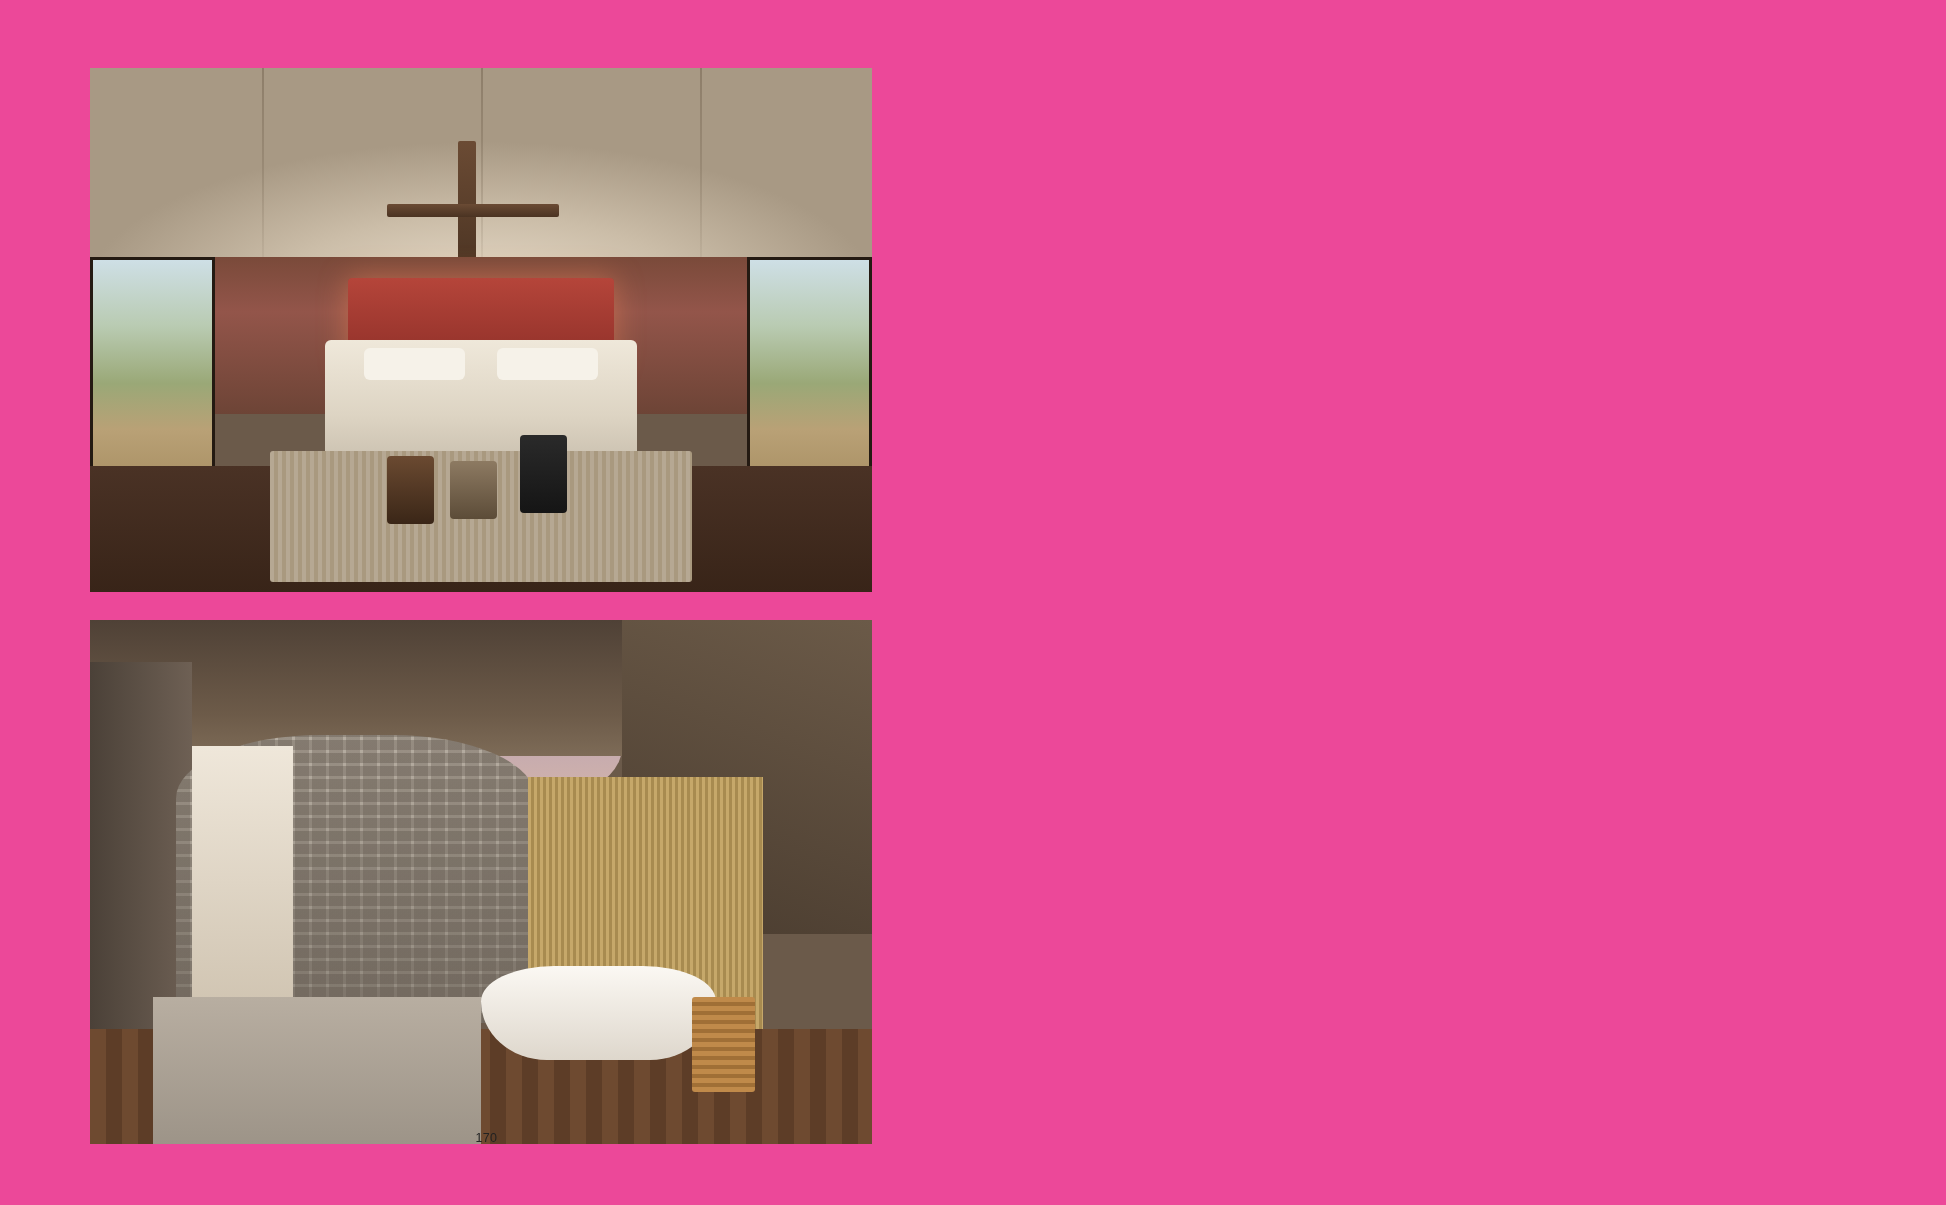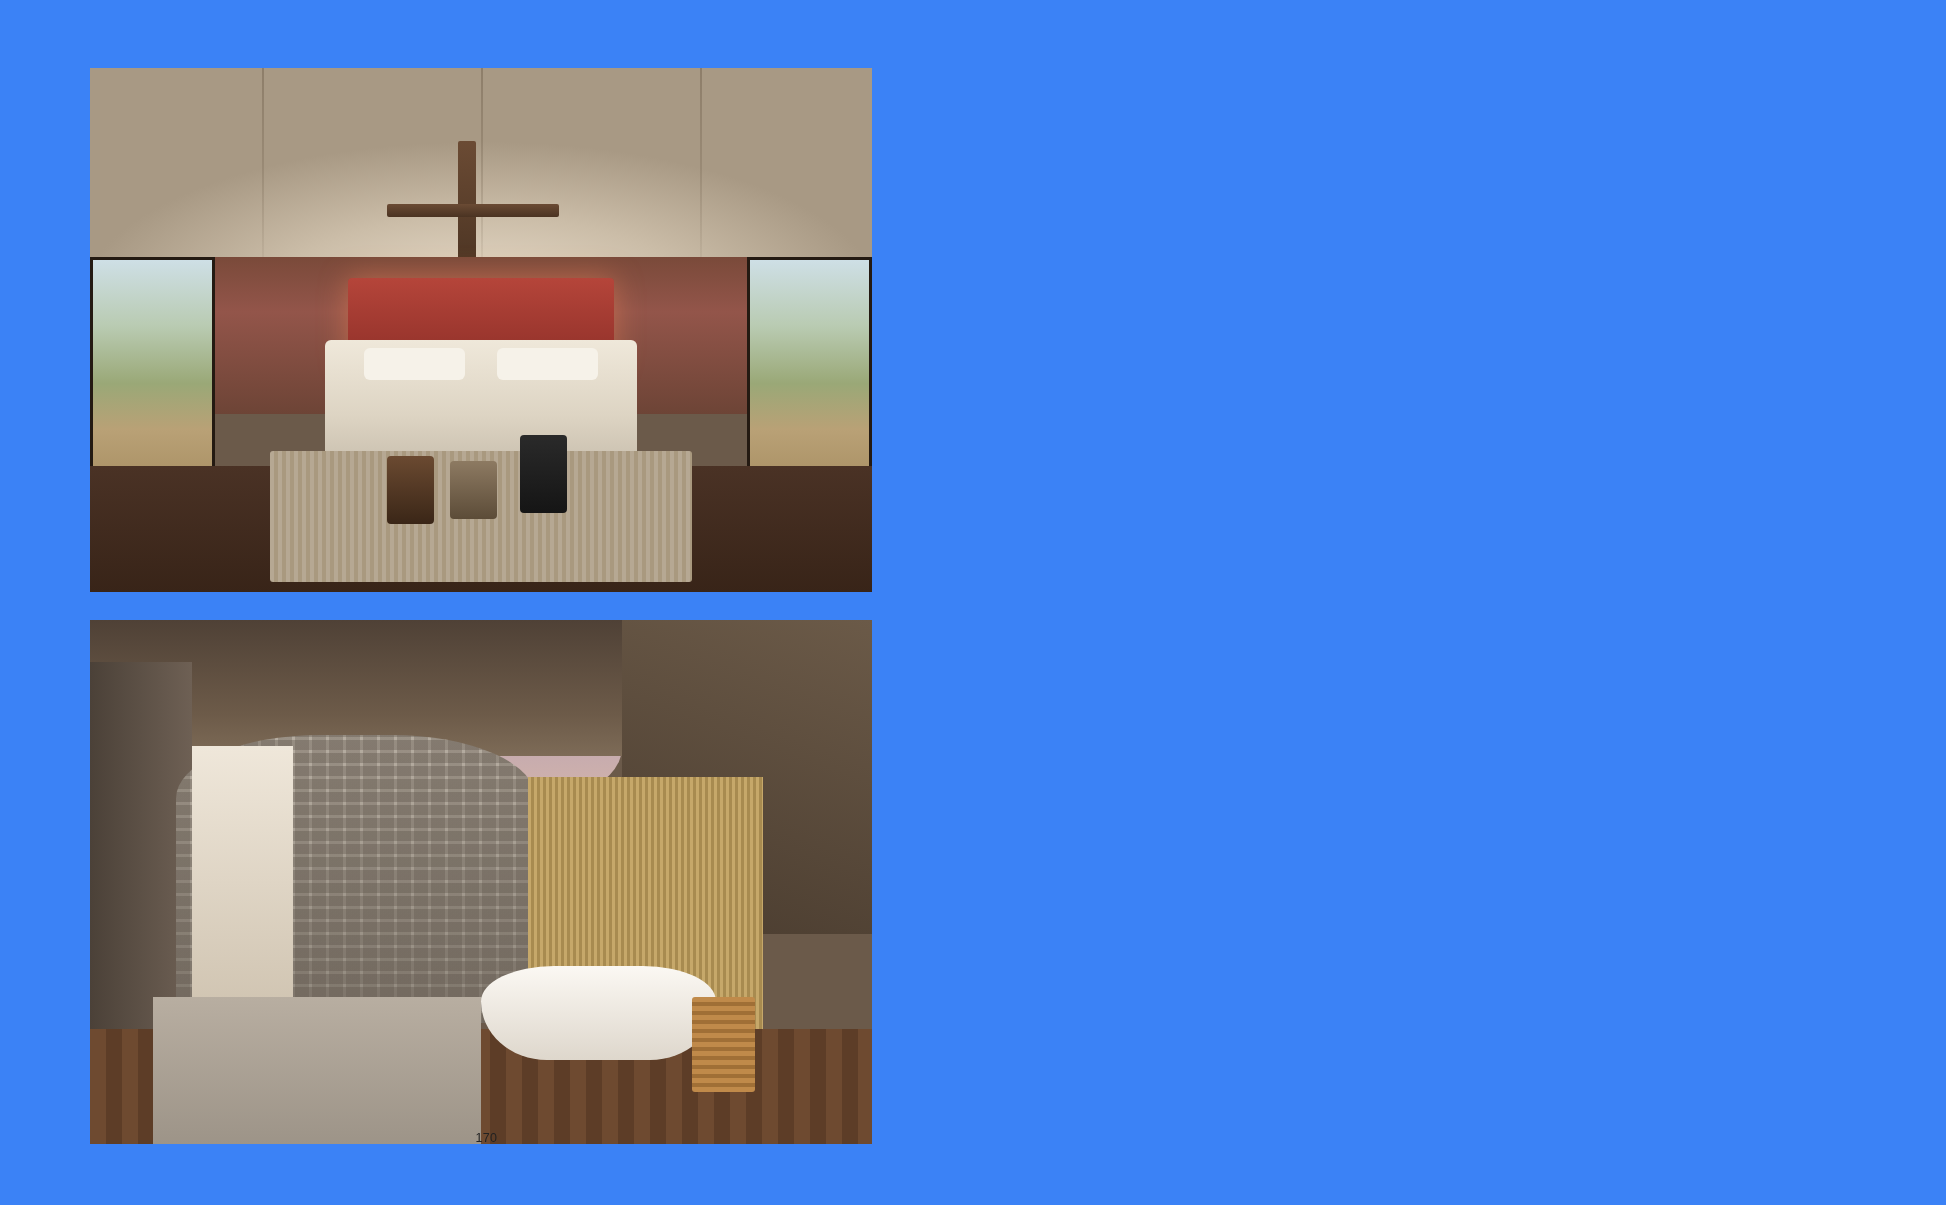--- a/index.html
+++ b/index.html
@@ -11,21 +11,21 @@
     width: 1946px;
     height: 1205px;
     font-family: "Liberation Sans", sans-serif;
     color: #1a1a1a;
     overflow: hidden;
   }
   .spread {
     position: relative;
     width: 1946px;
     height: 1205px;
-    background: #3b82f6;
+    background: #ec4899;
   }
 
   
   .page-left {
     position: absolute;
     left: 0;
     top: 0;
     width: 973px;
     height: 1205px;
   }

